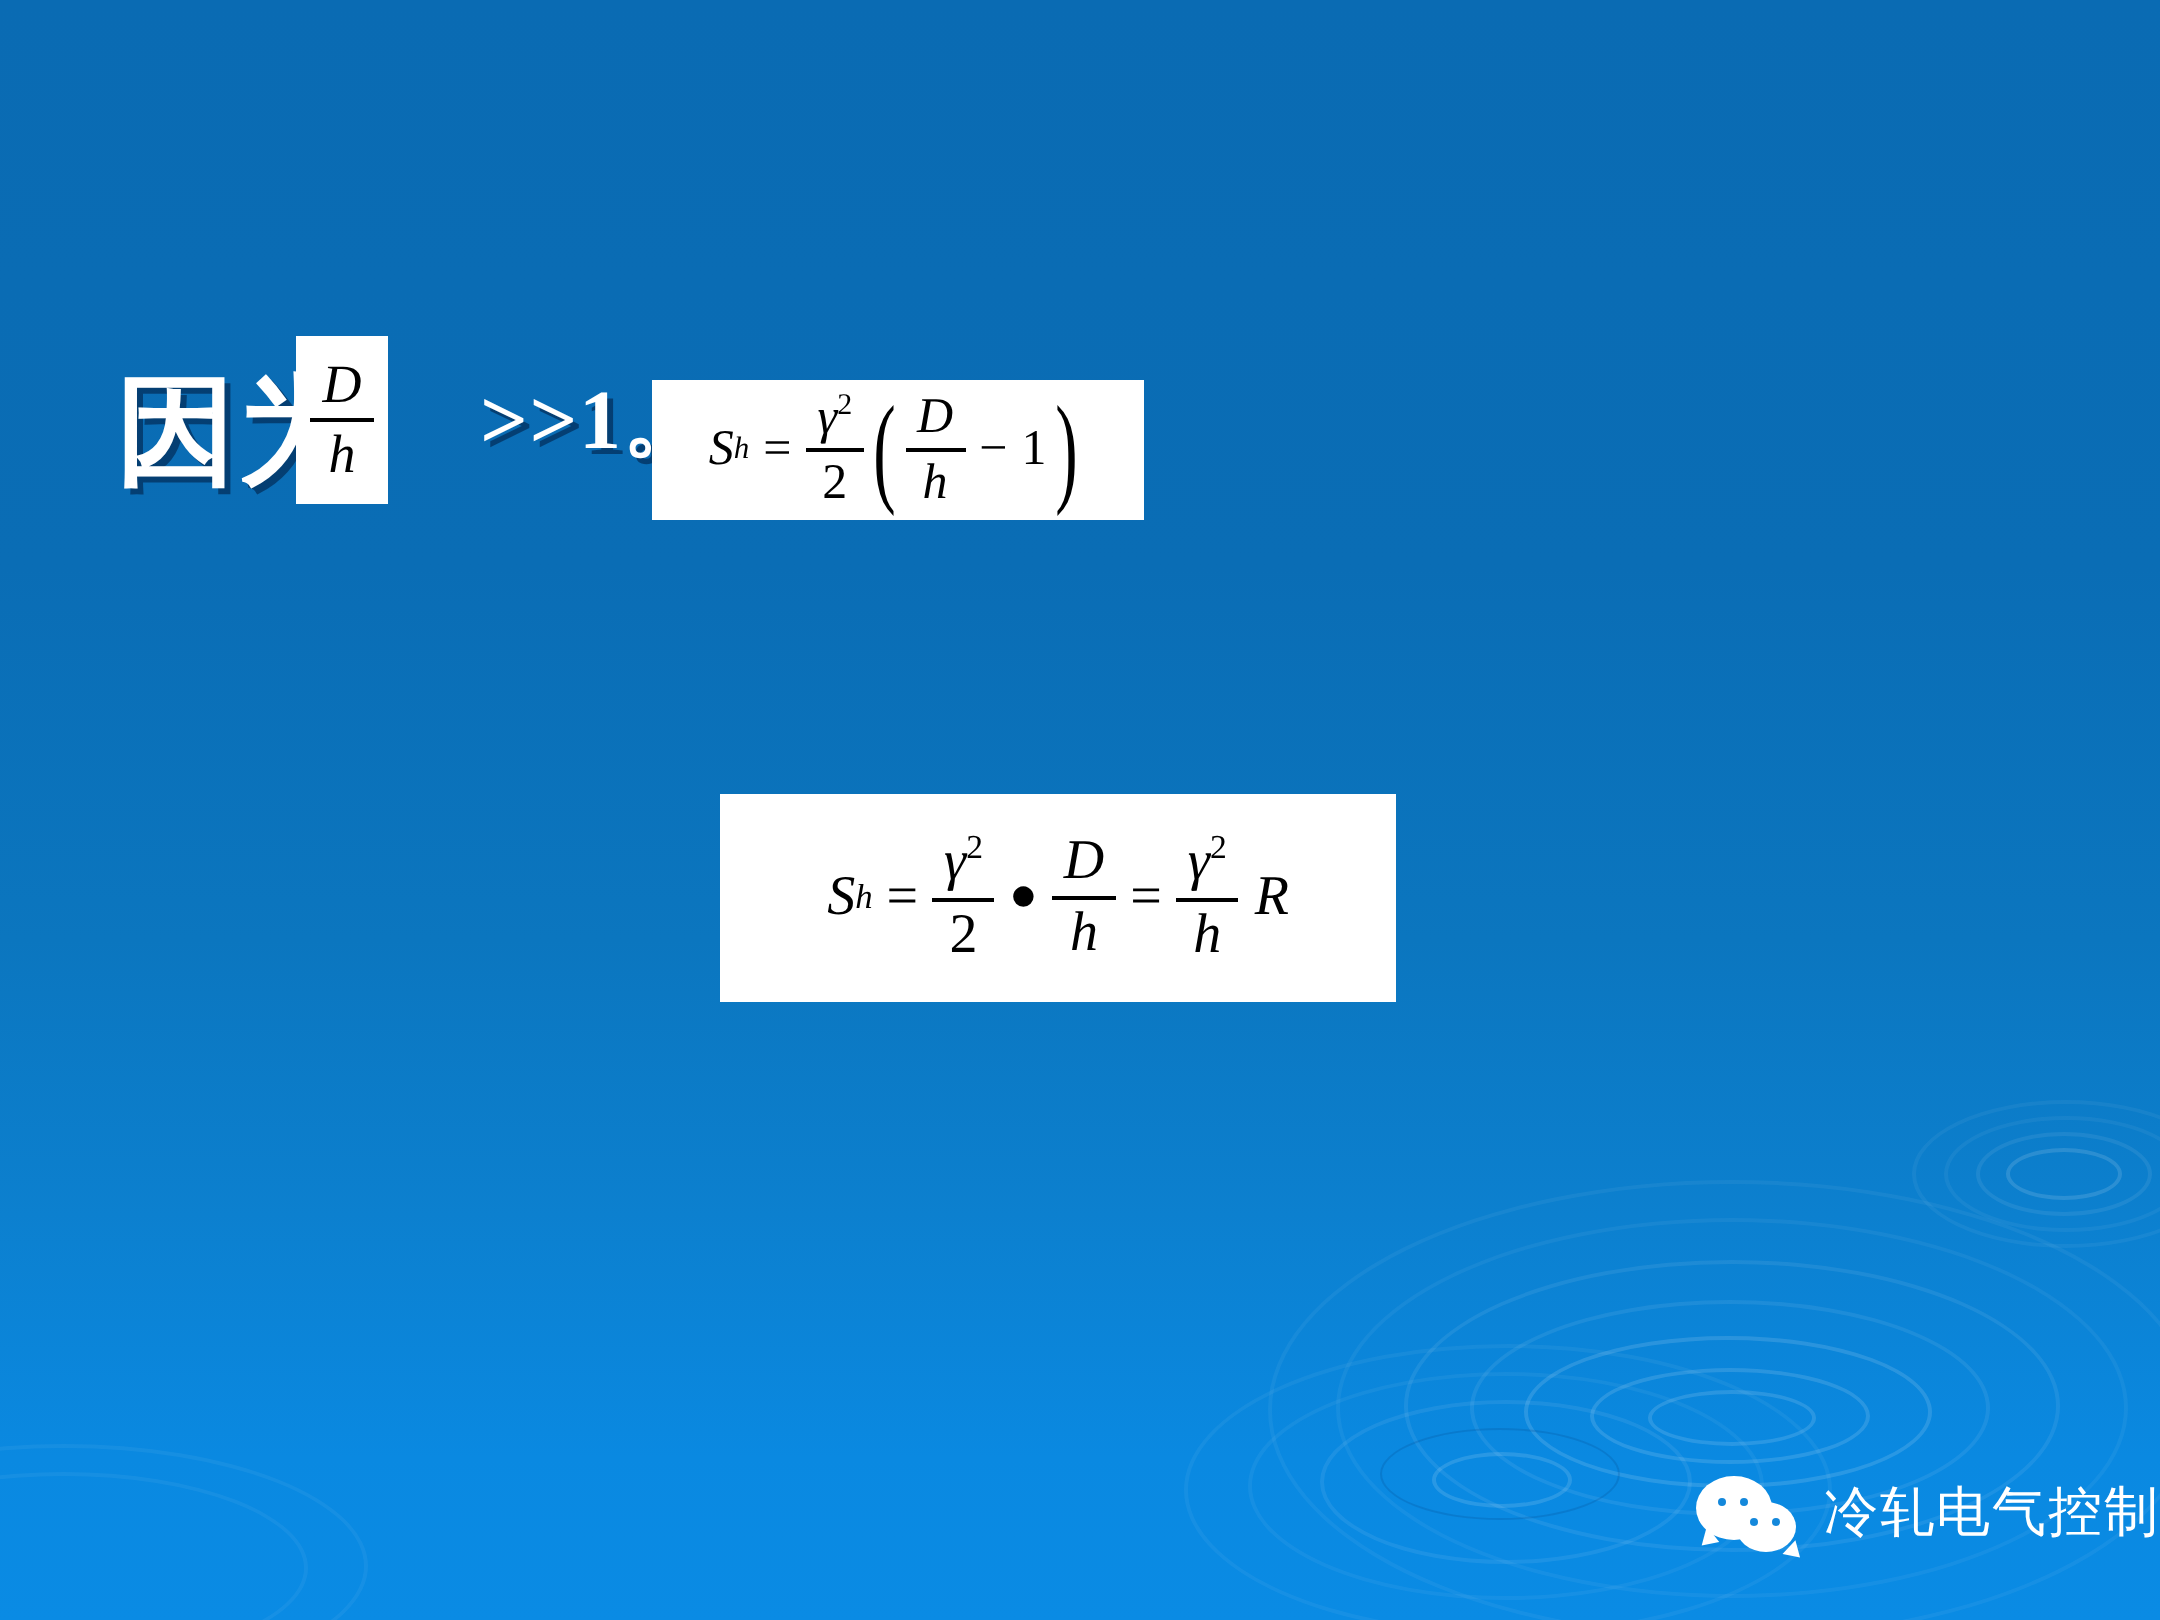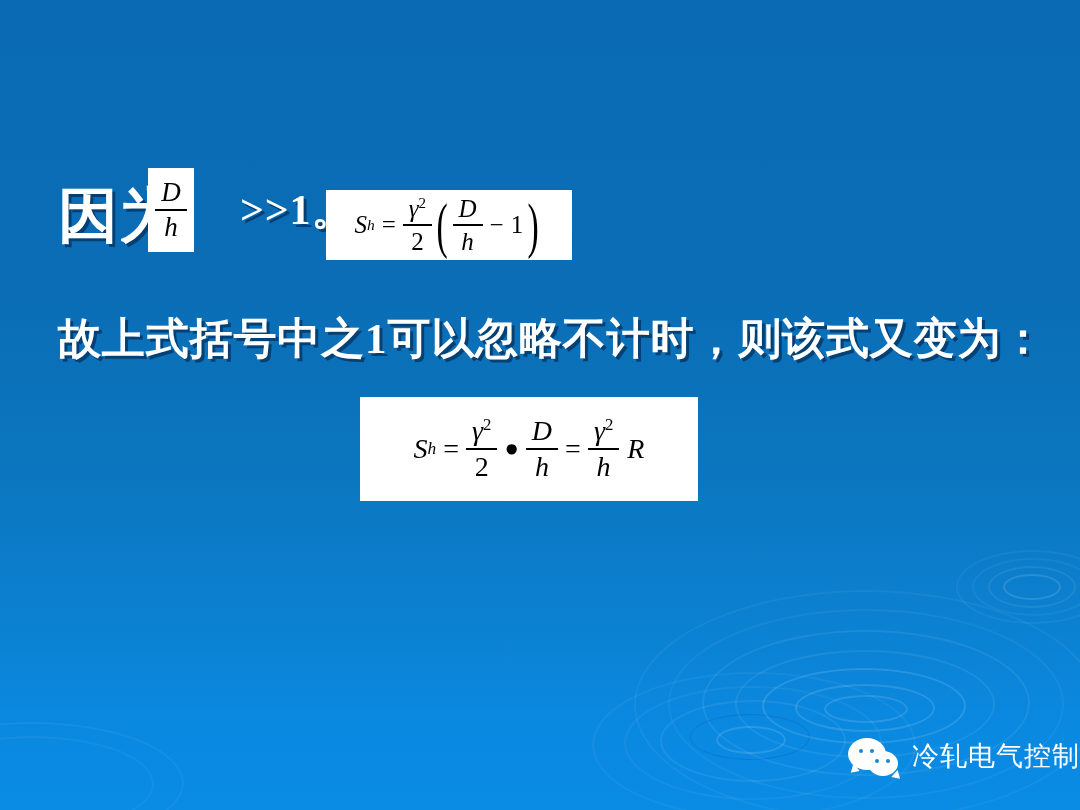--- a/index.html
+++ b/index.html
@@ -159,21 +159,20 @@
         <span class="num mi">D</span>
         <span class="bar"></span>
         <span class="den mi">h</span>
       </span>
       <span class="op">−</span>
       <span>1</span>
       <span class="paren">)</span>
     </span>
   </div>
 
-  <div class="cn-text" style="left:58px; top:310px; font-size:43px;">故上式括号中之1可以忽略不计时，则该式又变为：</div>
 
   <div class="eqbox" style="left:360px; top:397px; width:326px; height:104px; padding:0 6px;">
     <span class="math" style="font-size:28px;">
       <span class="mi">S</span>
         <span class="sub">h</span>
       <span class="op">=</span>
       <span class="frac">
         <span class="num"><span class="mi">γ</span><span class="sup">2</span></span>
         <span class="bar"></span>
         <span class="den">2</span>

